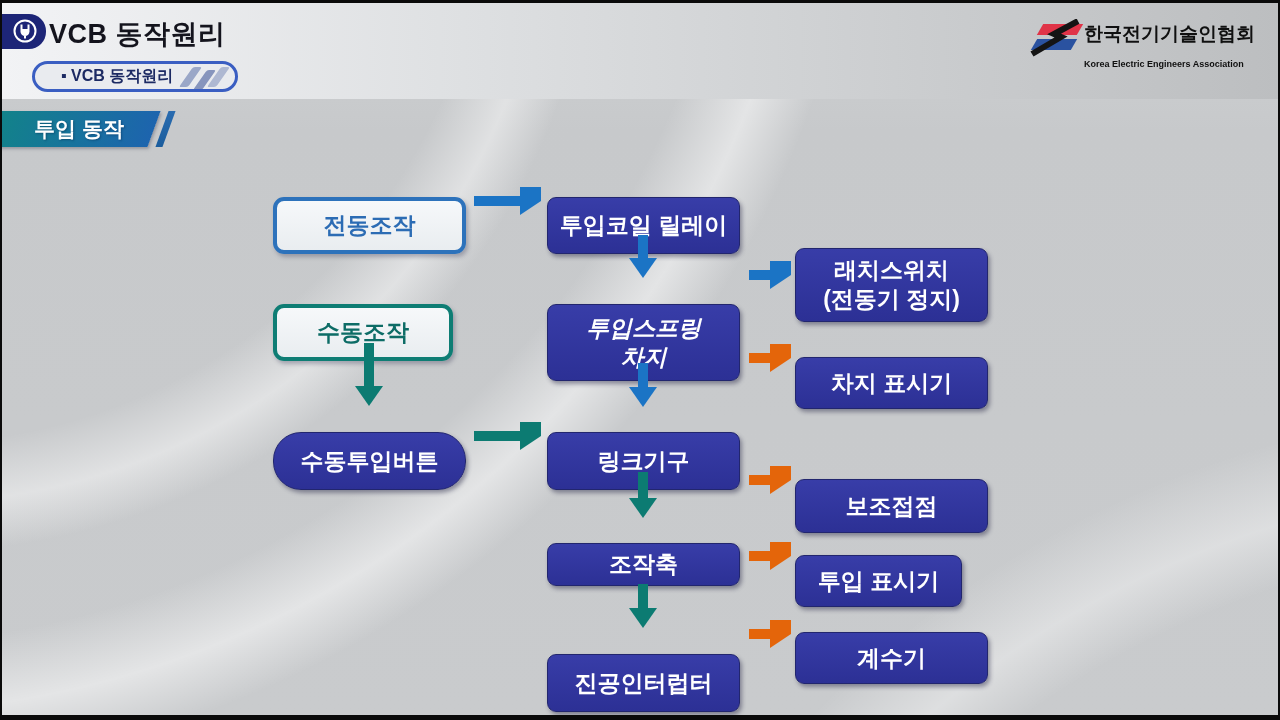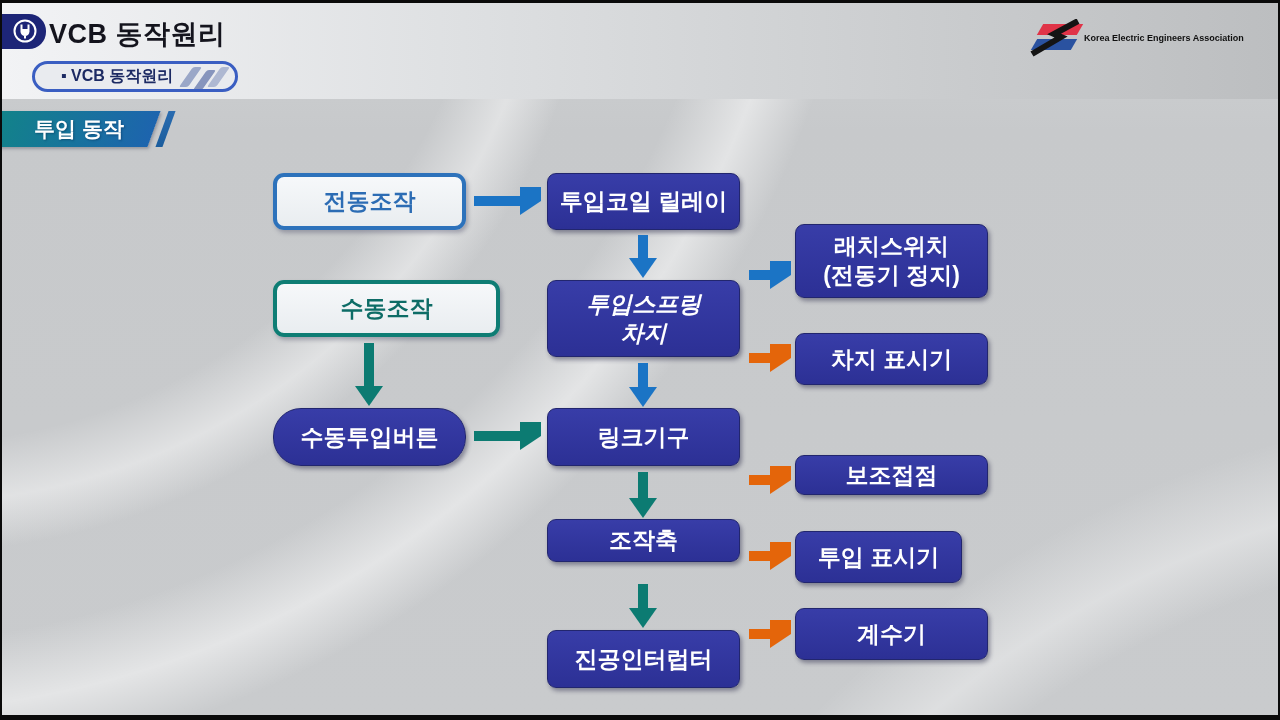--- a/index.html
+++ b/index.html
@@ -76,20 +76,21 @@
   }
   
   .node {
     position:absolute;
     background:linear-gradient(180deg,#383da8 0%, #2c3095 100%);
     border:1px solid #22266e; border-radius:9px;
     color:#fff; font-weight:bold; font-size:23px;
     display:flex; align-items:center; justify-content:center;
     text-align:center; white-space:pre-line; line-height:1.25;
     box-shadow:2px 3px 4px rgba(40,40,70,.45);
+    margin-top:24px;
   }
   .node.white-blue {
     background:linear-gradient(180deg,#f6f8fa,#e9edf0);
     border:4px solid #2d72bb; color:#2c6cb4; border-radius:11px;
     box-shadow:2px 3px 4px rgba(60,60,90,.35);
   }
   .node.white-teal {
     background:linear-gradient(180deg,#f6f8fa,#e9edf0);
     border:4px solid #0e7d74; color:#0d6c66; border-radius:11px;
     box-shadow:2px 3px 4px rgba(60,60,90,.35);
@@ -140,40 +141,41 @@
 
 <div class="logo">
   <div class="logo-mark">
     <div class="stripe red"></div>
     <div class="stripe blue"></div>
     <svg class="bolt" width="54" height="38" viewBox="0 0 54 38">
       <path d="M50 2 L26 15 L33 18 L4 35" stroke="#141414" stroke-width="6" fill="none"></path>
     </svg>
   </div>
   <div class="logo-text">
+    <div class="org-ko">한국전기기술인협회</div>
     <div class="org-en">Korea Electric Engineers Association</div>
   </div>
 </div>
 
 <div class="banner">
   <span>투입 동작</span>
 </div>
 <div class="banner-stripe"></div>
 
 <div class="node white-blue" style="left:271px; top:170px; width:193px; height:57px;">전동조작</div>
 <div class="node" style="left:545px; top:170px; width:193px; height:57px;">투입코일 릴레이</div>
-<div class="node white-teal" style="left:271px; top:277px; width:227px; height:57px;">수동조작</div>
+<div class="node white-teal" style="left:271px; top:277px; width:180px; height:57px;">수동조작</div>
 <div class="node" style="left:545px; top:277px; width:193px; height:77px;font-style:italic;">투입스프링
 차지</div>
 <div class="node" style="left:793px; top:221px; width:193px; height:74px;">래치스위치
 (전동기 정지)</div>
 <div class="node" style="left:793px; top:330px; width:193px; height:52px;">차지 표시기</div>
 <div class="node" style="left:271px; top:405px; width:193px; height:58px;border-radius:28px;">수동투입버튼</div>
 <div class="node" style="left:545px; top:405px; width:193px; height:58px;">링크기구</div>
-<div class="node" style="left:793px; top:452px; width:193px; height:40px;">보조접점</div>
+<div class="node" style="left:793px; top:452px; width:193px; height:54px;">보조접점</div>
 <div class="node" style="left:545px; top:516px; width:193px; height:43px;">조작축</div>
 <div class="node" style="left:793px; top:528px; width:167px; height:52px;">투입 표시기</div>
 <div class="node" style="left:545px; top:627px; width:193px; height:58px;">진공인터럽터</div>
 <div class="node" style="left:793px; top:605px; width:193px; height:52px;">계수기</div>
 
 <div class="ah c-blue" style="left:472px; top:193px; width:46px;"></div>
 <div class="ah c-blue" style="left:747px; top:267px; width:21px;"></div>
 <div class="ah c-orange" style="left:747px; top:350px; width:21px;"></div>
 <div class="ah c-teal" style="left:472px; top:428px; width:46px;"></div>
 <div class="ah c-orange" style="left:747px; top:472px; width:21px;"></div>

